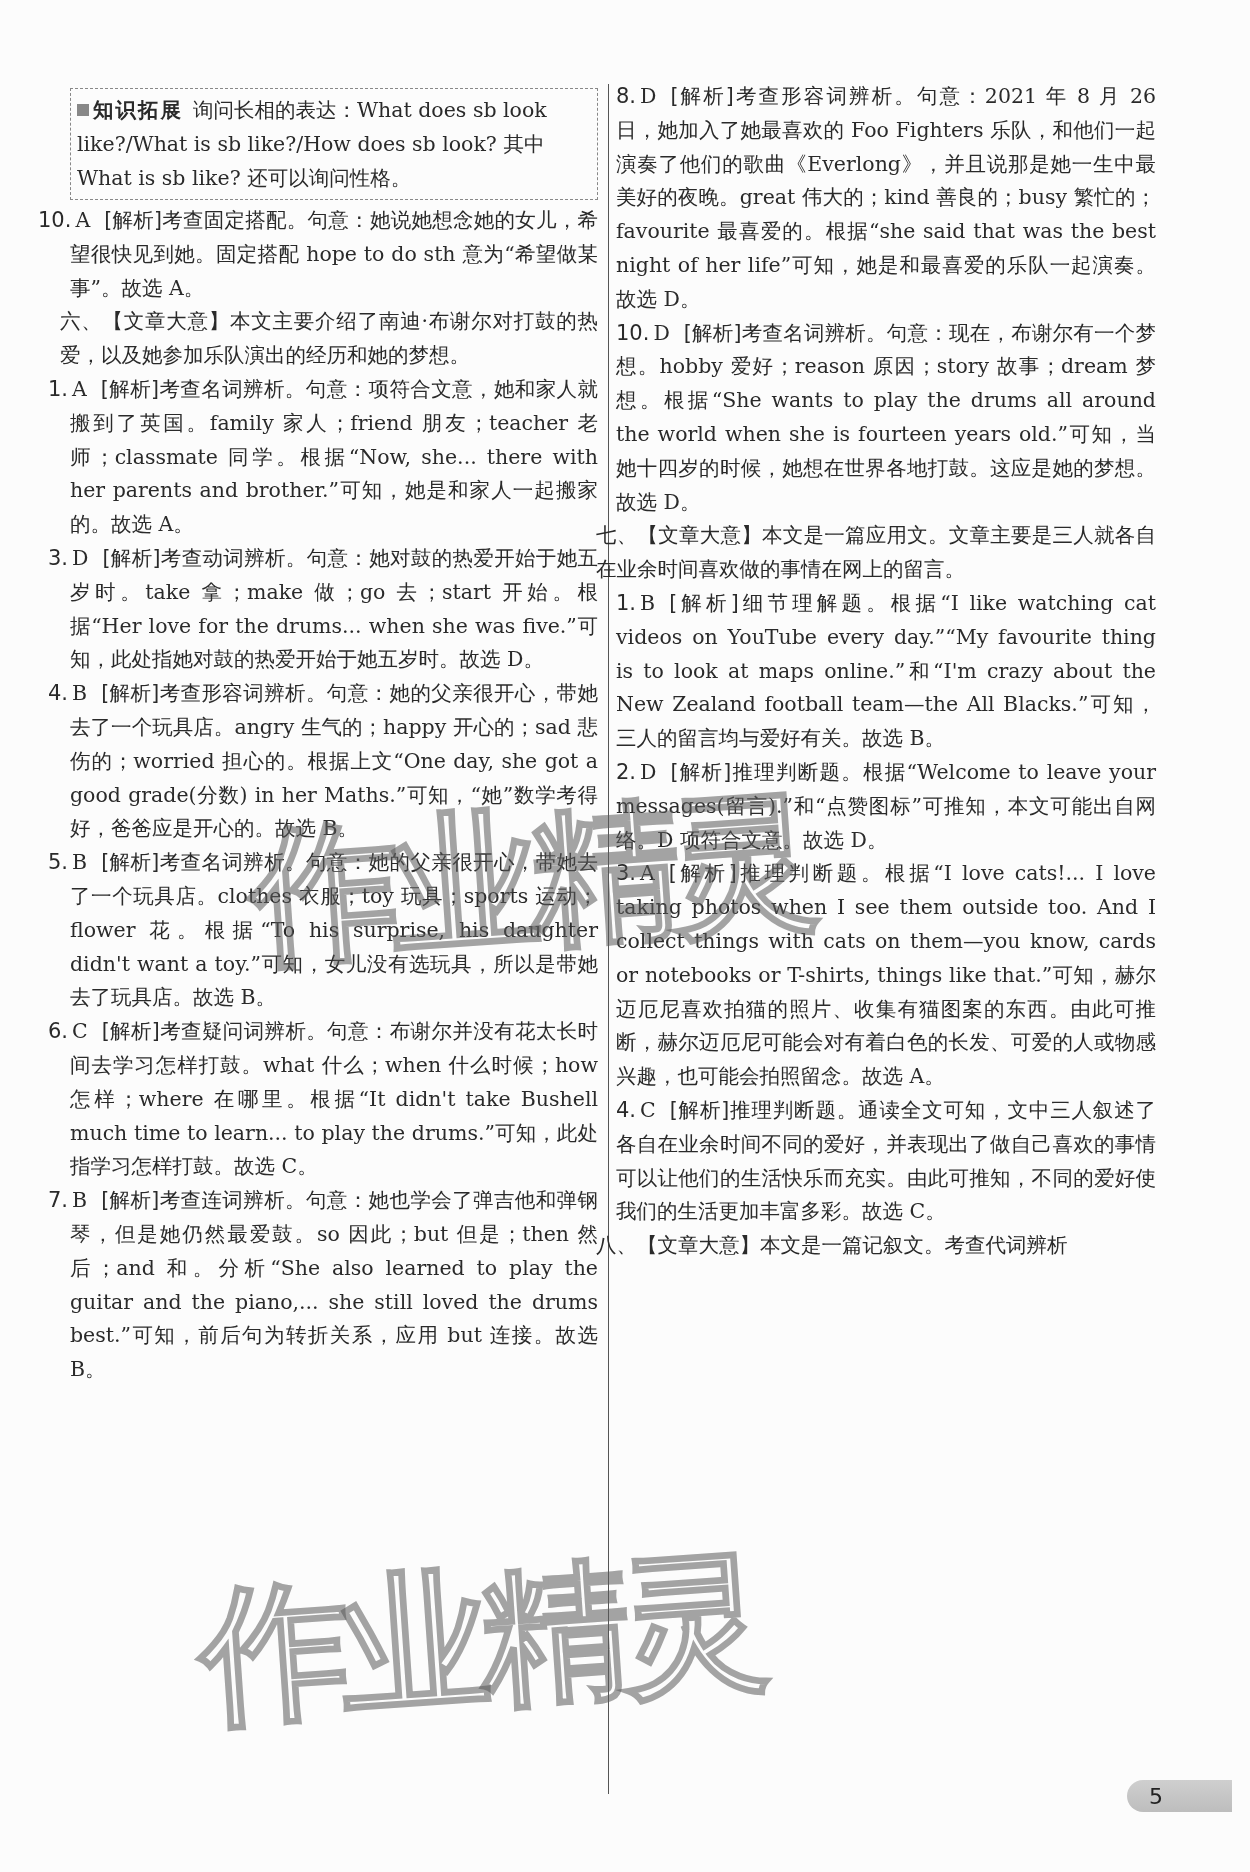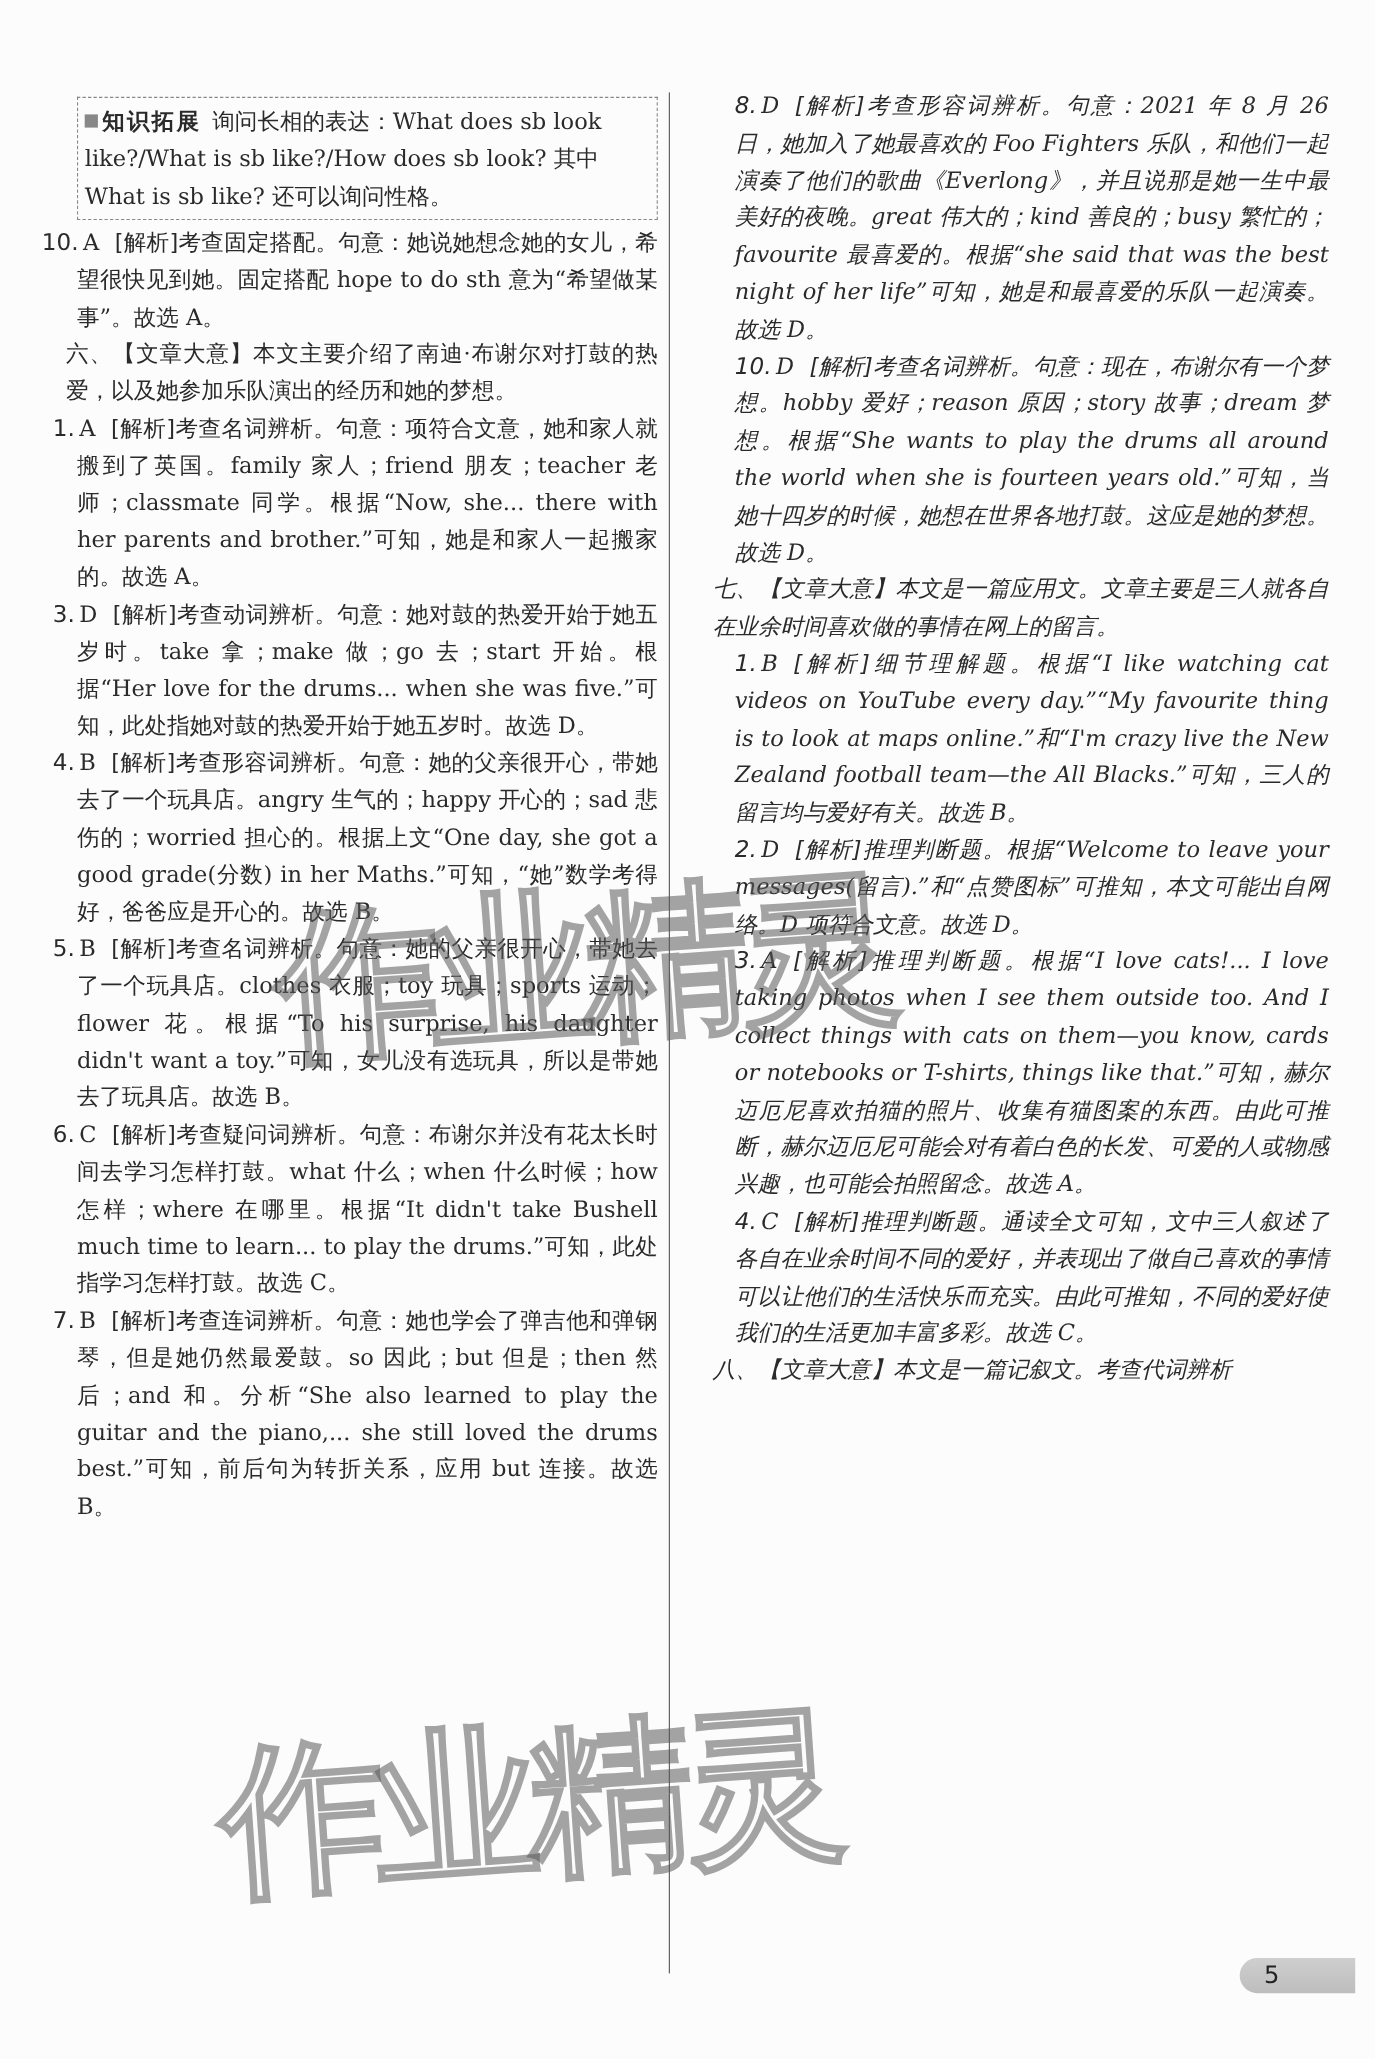--- a/index.html
+++ b/index.html
@@ -3,21 +3,21 @@
 <meta charset="utf-8">
 <style>
   html, body { margin: 0; padding: 0; }
   body {
     width: 1250px; height: 1872px; background: #fcfcfc; position: relative; overflow: hidden;
     font-family: "DejaVu Serif", "Liberation Serif", serif; color: #2a2a2a;
   }
   .page { position: absolute; left: 0; top: 0; width: 1250px; height: 1872px; }
   .col { position: absolute; top: 80px; font-size: 20.5px; line-height: 33.8px; }
   .col-left { left: 70px; width: 528px; }
-  .col-right { left: 668px; width: 540px; font-style: italic; }
+  .col-right { left: 616px; width: 540px; }
   .divider { position: absolute; left: 608px; top: 84px; width: 1px; height: 1710px; background: #555; }
   .tip-box {
     border: 1.5px dashed #888; padding: 4px 6px 4px 6px; margin: 8px 0 4px 0;
     line-height: 34px;
   }
   .tip-marker { display: inline-block; width: 12px; height: 12px; background: #888; margin-right: 4px; vertical-align: 1px; }
   .tip-label { font-family: "DejaVu Sans", "Liberation Sans", sans-serif; font-weight: bold; letter-spacing: 2px; margin-right: 10px; text-align: center; }
   .item { position: relative; padding-left: 0; text-align: justify; }
   .num { font-family: "DejaVu Sans", "Liberation Sans", sans-serif; font-size: 21px; }
   .ans { margin-left: 4px; margin-right: 14px; }
@@ -82,21 +82,21 @@
     </div>
     <div class="item">
       <span class="num">10.</span><span class="ans">D</span><span class="tag">[解析]</span><span>考查名词辨析。句意：现在，布谢尔有一个梦想。hobby 爱好；reason 原因；story 故事；dream 梦想。根据“She wants to play the drums all around the world when she is fourteen years old.”可知，当她十四岁的时候，她想在世界各地打鼓。这应是她的梦想。故选 D。</span>
     </div>
 
     <div class="section" style="margin-left:-20px;">
       <span class="section-kw">七、【文章大意】</span><span>本文是一篇应用文。文章主要是三人就各自在业余时间喜欢做的事情在网上的留言。</span>
     </div>
 
     <div class="item">
-      <span class="num">1.</span><span class="ans">B</span><span class="tag">[解析]</span><span>细节理解题。根据“I like watching cat videos on YouTube every day.”“My favourite thing is to look at maps online.”和“I'm crazy live the New Zealand football team—the All Blacks.”可知，三人的留言均与爱好有关。故选 B。</span>
+      <span class="num">1.</span><span class="ans">B</span><span class="tag">[解析]</span><span>细节理解题。根据“I like watching cat videos on YouTube every day.”“My favourite thing is to look at maps online.”和“I'm crazy about the New Zealand football team—the All Blacks.”可知，三人的留言均与爱好有关。故选 B。</span>
     </div>
     <div class="item">
       <span class="num">2.</span><span class="ans">D</span><span class="tag">[解析]</span><span>推理判断题。根据“Welcome to leave your messages(留言).”和“点赞图标”可推知，本文可能出自网络。D 项符合文意。故选 D。</span>
     </div>
     <div class="item">
       <span class="num">3.</span><span class="ans">A</span><span class="tag">[解析]</span><span>推理判断题。根据“I love cats!... I love taking photos when I see them outside too. And I collect things with cats on them—you know, cards or notebooks or T-shirts, things like that.”可知，赫尔迈厄尼喜欢拍猫的照片、收集有猫图案的东西。由此可推断，赫尔迈厄尼可能会对有着白色的长发、可爱的人或物感兴趣，也可能会拍照留念。故选 A。</span>
     </div>
     <div class="item">
       <span class="num">4.</span><span class="ans">C</span><span class="tag">[解析]</span><span>推理判断题。通读全文可知，文中三人叙述了各自在业余时间不同的爱好，并表现出了做自己喜欢的事情可以让他们的生活快乐而充实。由此可推知，不同的爱好使我们的生活更加丰富多彩。故选 C。</span>
     </div>

